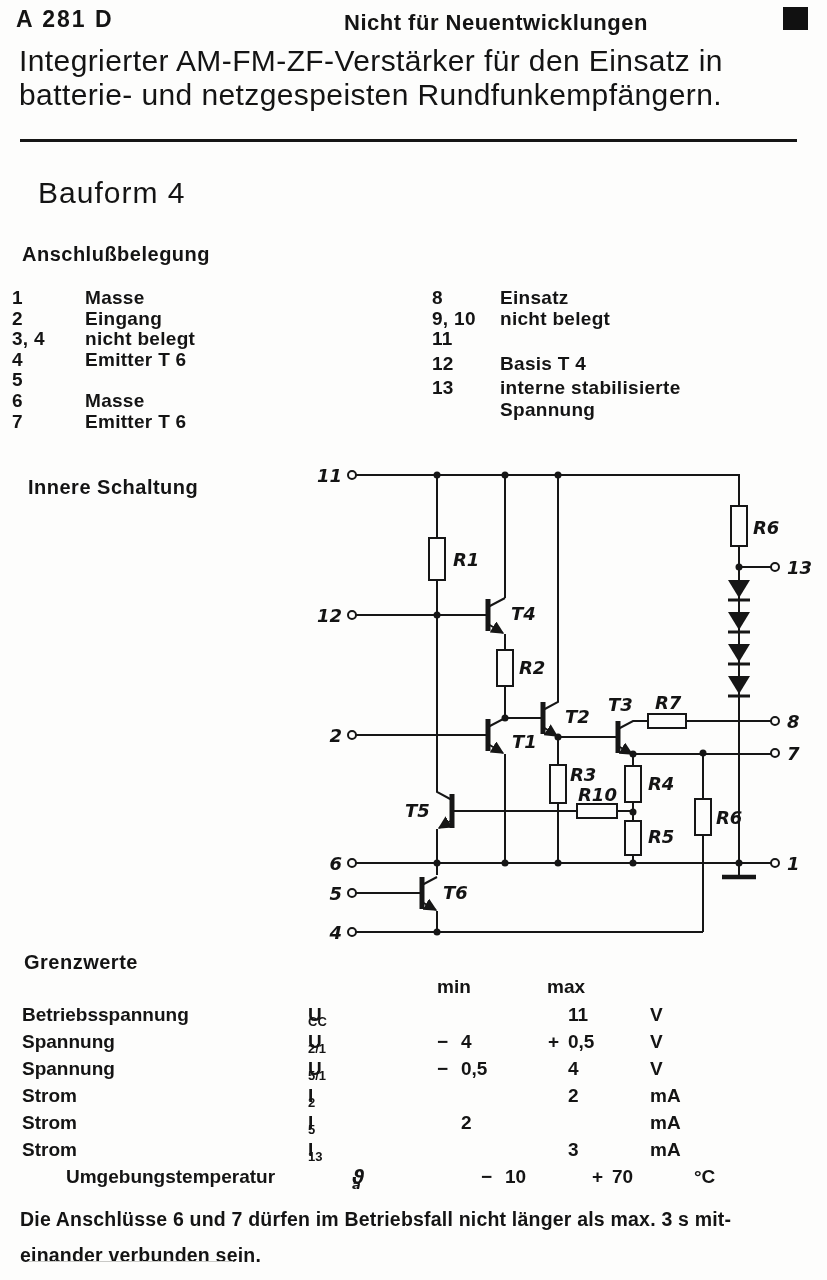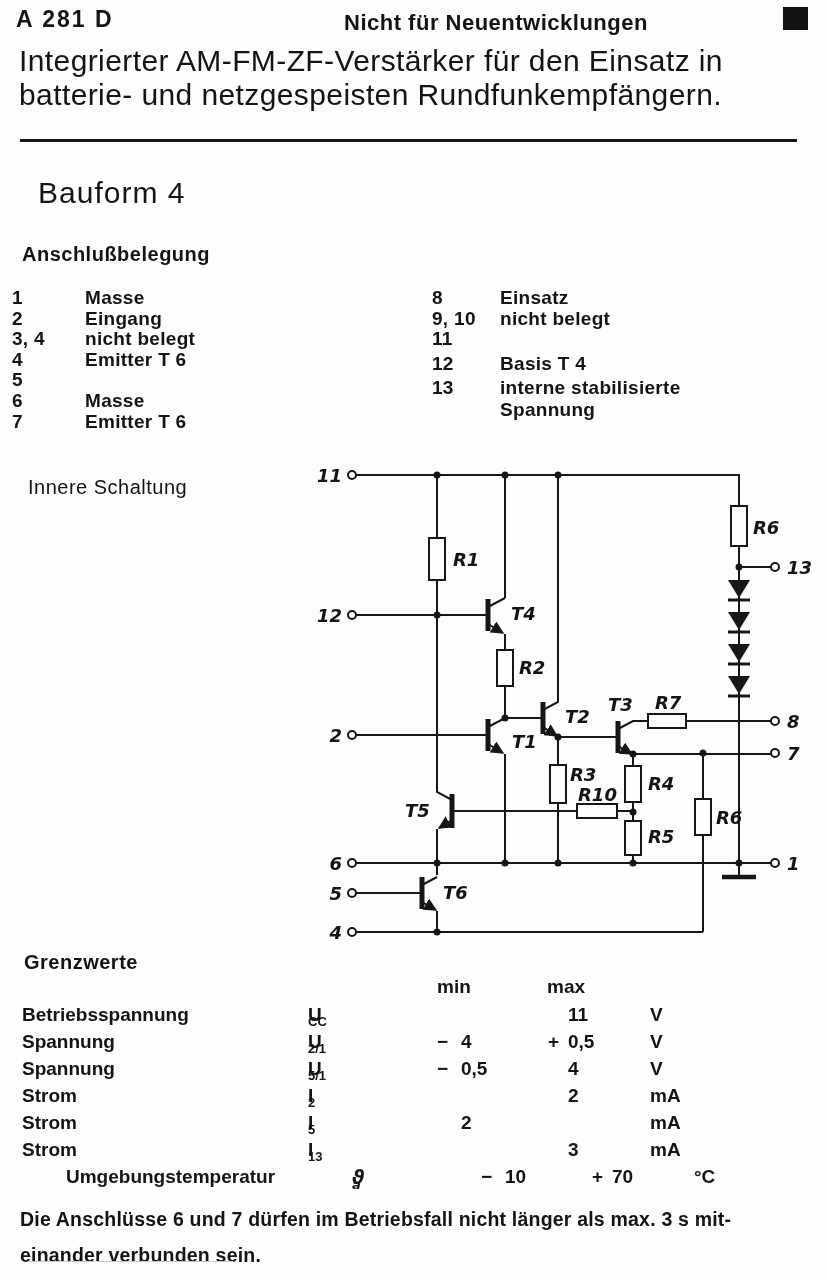--- a/index.html
+++ b/index.html
@@ -17,21 +17,21 @@
   .bauform{left:38px;top:176px;font-size:30px;letter-spacing:1px;}
   .pinout-heading{left:22px;top:243px;font-size:20px;font-weight:bold;letter-spacing:0.5px;}
   .pin-col{font-size:19px;font-weight:bold;letter-spacing:0.3px;}
   .pin-row{display:flex;height:20.6px;align-items:flex-start;}
   .pin-num{width:73px;flex:none;}
   .pin-col-left{left:12px;top:287px;width:360px;}
   .pin-col-right{left:432px;top:287px;width:380px;}
   .pin-col-right .pin-num{width:68px;}
   .pin-row.gap{margin-top:4px;}
   sub{font-size:13px;}
-  .schaltung-heading{left:28px;top:476px;font-size:20px;font-weight:normal;letter-spacing:0.5px;}
+  .schaltung-heading{left:28px;top:476px;font-size:20px;font-weight:bold;letter-spacing:0.5px;}
   .limits-heading{left:24px;top:951px;font-size:20px;font-weight:bold;letter-spacing:0.5px;}
   .limits{font-size:19px;font-weight:bold;}
   .lim-hdr-min{left:437px;top:976px;}
   .lim-hdr-max{left:547px;top:976px;}
   .lim-row{left:0;width:827px;height:27px;}
   .lim-row span{position:absolute;white-space:nowrap;}
   .c-name{left:22px;}
   .c-sym{left:308px;}
   .c-sym.theta{font-style:italic;font-family:"DejaVu Sans",sans-serif;}
   .c-min-s{left:437px;}

